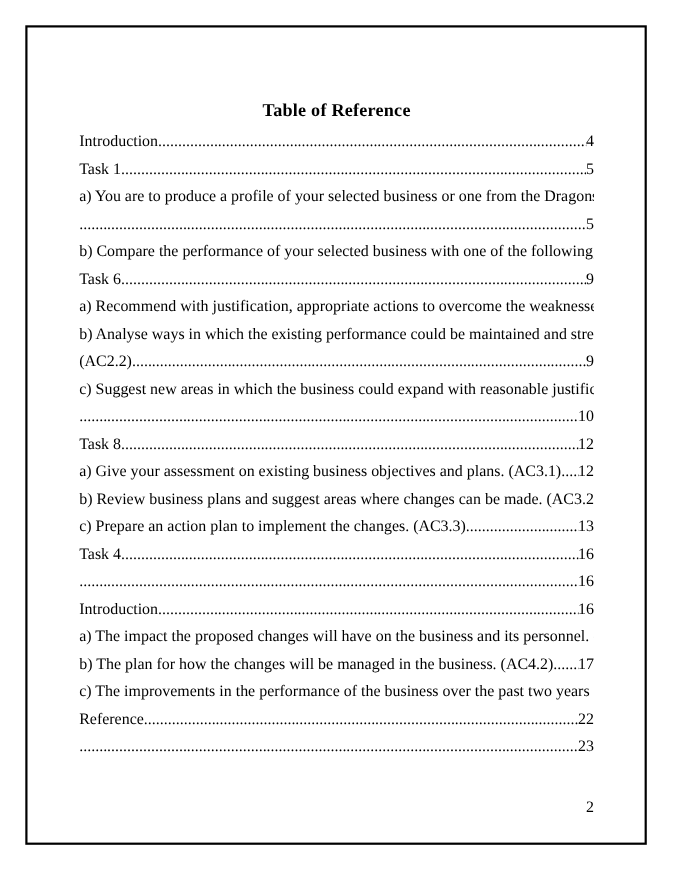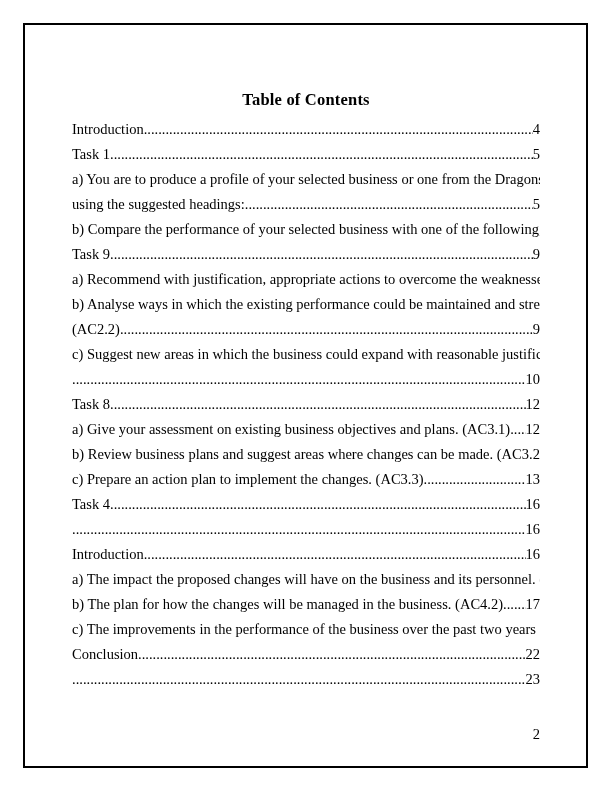--- a/index.html
+++ b/index.html
@@ -71,21 +71,21 @@
     line-height: 16px;
   }
 </style>
 </head>
 <body>
 
 <div class="page">
   <div class="page-border"></div>
 
   <div class="content">
-    <div class="toc-title">Table of Contents</div>
+    <div class="toc-title">Table of Reference</div>
     <div id="toc-list">
         <div class="toc-entry">
           <div class="toc-line leader">
     <span class="toc-entry-text">Introduction</span>
     <span class="toc-dot-leader">................................................................................................................................................................................................................................................</span>
     <span class="toc-entry-page">4</span>
   </div>
         </div>
         <div class="toc-entry">
           <div class="toc-line leader">
@@ -94,35 +94,34 @@
     <span class="toc-entry-page">5</span>
   </div>
         </div>
         <div class="toc-entry">
           <div class="toc-line justify">
     <span class="toc-entry-text">a) You are to produce a profile of your selected business or one from the Dragons Den series</span>
     
     
   </div>
           <div class="toc-line leader">
-    <span class="toc-entry-text">using the suggested headings:</span>
     <span class="toc-dot-leader">................................................................................................................................................................................................................................................</span>
     <span class="toc-entry-page">5</span>
   </div>
         </div>
         <div class="toc-entry">
           <div class="toc-line leader">
     <span class="toc-entry-text">b) Compare the performance of your selected business with one of the following; (AC1.2)</span>
     <span class="toc-dot-leader">................................................................................................................................................................................................................................................</span>
 
   </div>
         </div>
         <div class="toc-entry">
           <div class="toc-line leader">
-    <span class="toc-entry-text">Task 9</span>
+    <span class="toc-entry-text">Task 6</span>
     <span class="toc-dot-leader">................................................................................................................................................................................................................................................</span>
     <span class="toc-entry-page">9</span>
   </div>
         </div>
         <div class="toc-entry">
           <div class="toc-line leader">
     <span class="toc-entry-text">a) Recommend with justification, appropriate actions to overcome the weaknesses. (AC2.1)</span>
     <span class="toc-dot-leader">................................................................................................................................................................................................................................................</span>
 
   </div>
@@ -215,21 +214,21 @@
         </div>
         <div class="toc-entry">
           <div class="toc-line leader">
     <span class="toc-entry-text">c) The improvements in the performance of the business over the past two years  (AC4.3)</span>
     <span class="toc-dot-leader">................................................................................................................................................................................................................................................</span>
 
   </div>
         </div>
         <div class="toc-entry">
           <div class="toc-line leader">
-    <span class="toc-entry-text">Conclusion</span>
+    <span class="toc-entry-text">Reference</span>
     <span class="toc-dot-leader">................................................................................................................................................................................................................................................</span>
     <span class="toc-entry-page">22</span>
   </div>
         </div>
         <div class="toc-entry">
           <div class="toc-line leader">
     <span class="toc-dot-leader">................................................................................................................................................................................................................................................</span>
     <span class="toc-entry-page">23</span>
   </div>
         </div>

